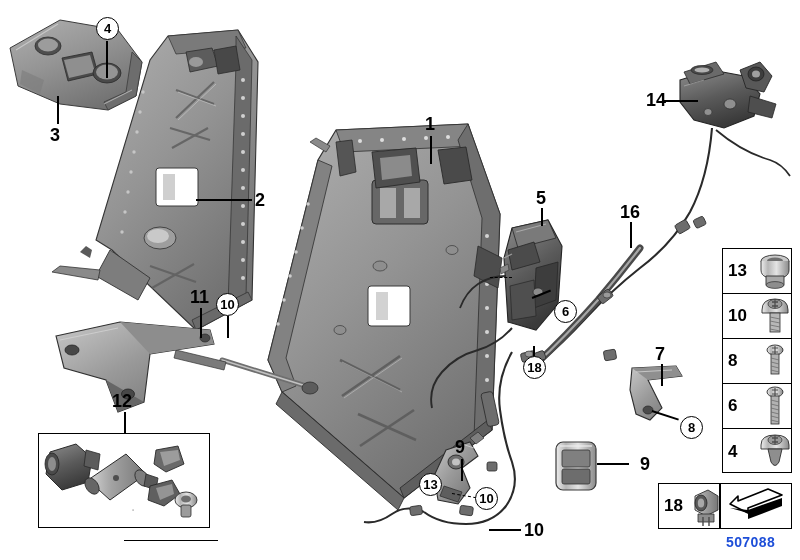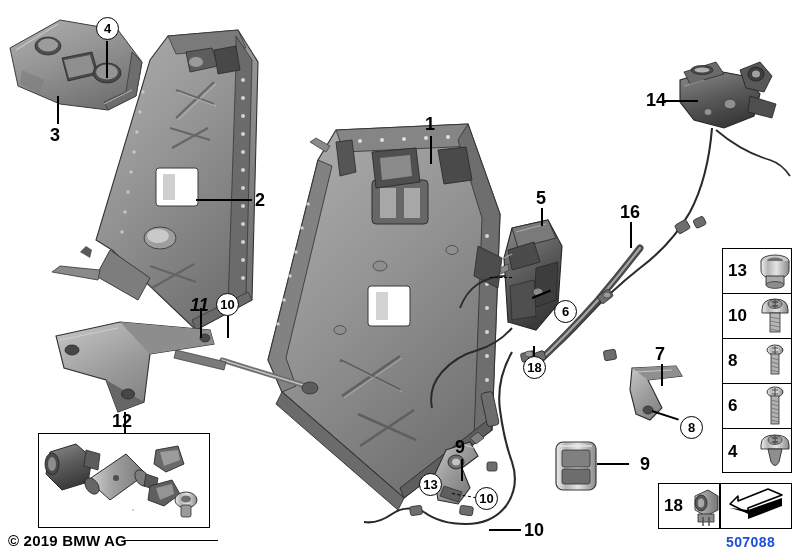--- a/index.html
+++ b/index.html
@@ -463,22 +463,22 @@
   <div class="callout big" style="left:255px; top:191px;">2</div>
   <div class="callout big" style="left:50px; top:126px;">3</div>
   <div class="circled" style="left:96px; top:17px;">4</div>
   <div class="callout big" style="left:536px; top:189px;">5</div>
   <div class="circled" style="left:554px; top:300px;">6</div>
   <div class="callout big" style="left:655px; top:345px;">7</div>
   <div class="circled" style="left:680px; top:416px;">8</div>
   <div class="callout big" style="left:455px; top:438px;">9</div>
   <div class="circled" style="left:216px; top:293px;">10</div>
   <div class="circled" style="left:475px; top:487px;">10</div>
-  <div class="callout big" style="left:190px; top:296px;font-style:italic;">11</div>
-  <div class="callout big" style="left:112px; top:392px;margin-top:20px;">12</div>
+  <div class="callout big" style="left:190px; top:288px;">11</div>
+  <div class="callout big" style="left:112px; top:392px;">12</div>
   <div class="circled" style="left:419px; top:473px;">13</div>
   <div class="callout big" style="left:634px; top:91px;margin-left:12px;">14</div>
   <div class="callout big" style="left:524px; top:521px;">10</div>
   <div class="callout big" style="left:620px; top:203px;text-align:right;">16</div>
   <div class="callout big" style="left:640px; top:455px;">9</div>
   <div class="circled" style="left:523px; top:356px;">18</div>
 
   <div class="framebox" style="left:38px; top:433px; width:172px; height:95px;"></div>
 
   <div class="legend" style="left:722px; top:248px; width:70px; height:225px;">
@@ -574,16 +574,15 @@
   </div>
   <div class="legend" style="left:720px; top:483px; width:72px; height:46px;">
     <div class="legend-cell" style="height:100%; border-bottom:none; justify-content:center;">
       <svg width="64" height="40" viewBox="0 0 64 40">
         <path d="M6 18 L14 10 L14 15 L44 3 L58 9 L24 22 L24 27 Z" fill="#ffffff" stroke="#000" stroke-width="1.6" stroke-linejoin="round"></path>
         <path d="M6 22 L24 27 L24 33 L58 20 L58 12 L24 24 Z" fill="#000000"></path>
       </svg>
     </div>
   </div>
 
-  <div class="copyright" style="left:8px; top:532px;">© 2019 BMW AG</div>
   <div class="drawingno" style="left:726px; top:534px;">507088</div>
 
 </div>
 
 </body></html>

